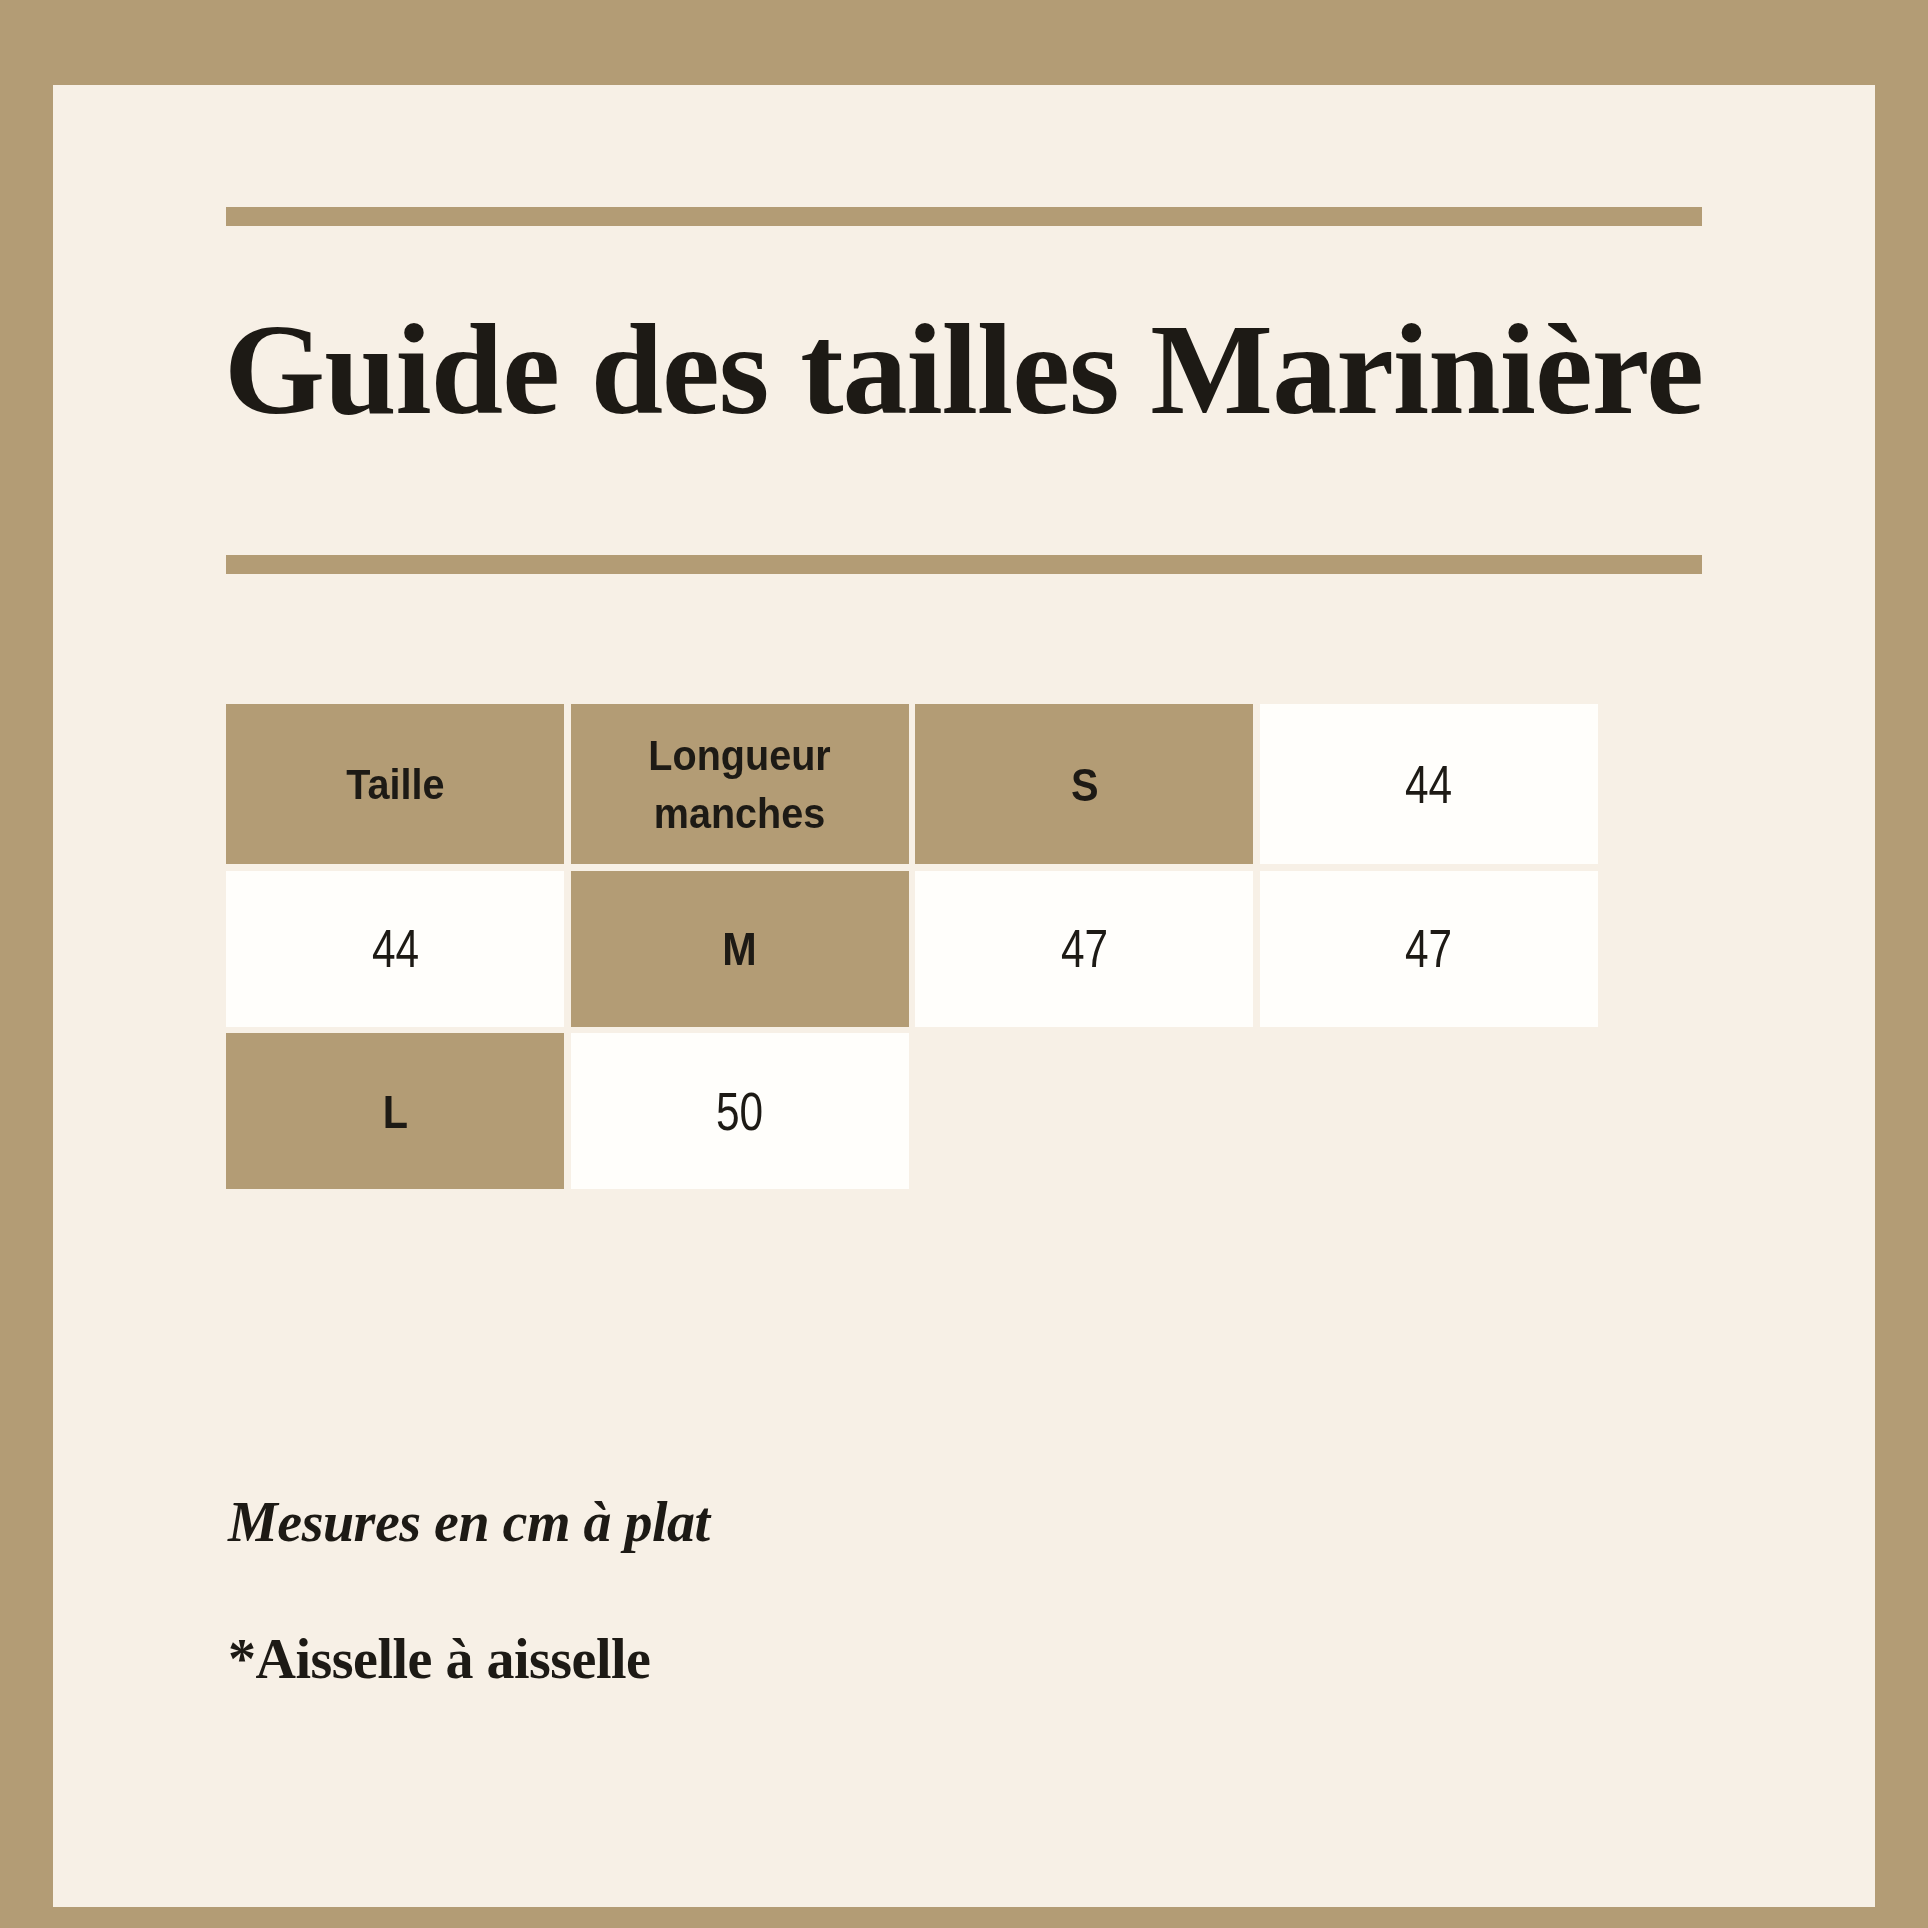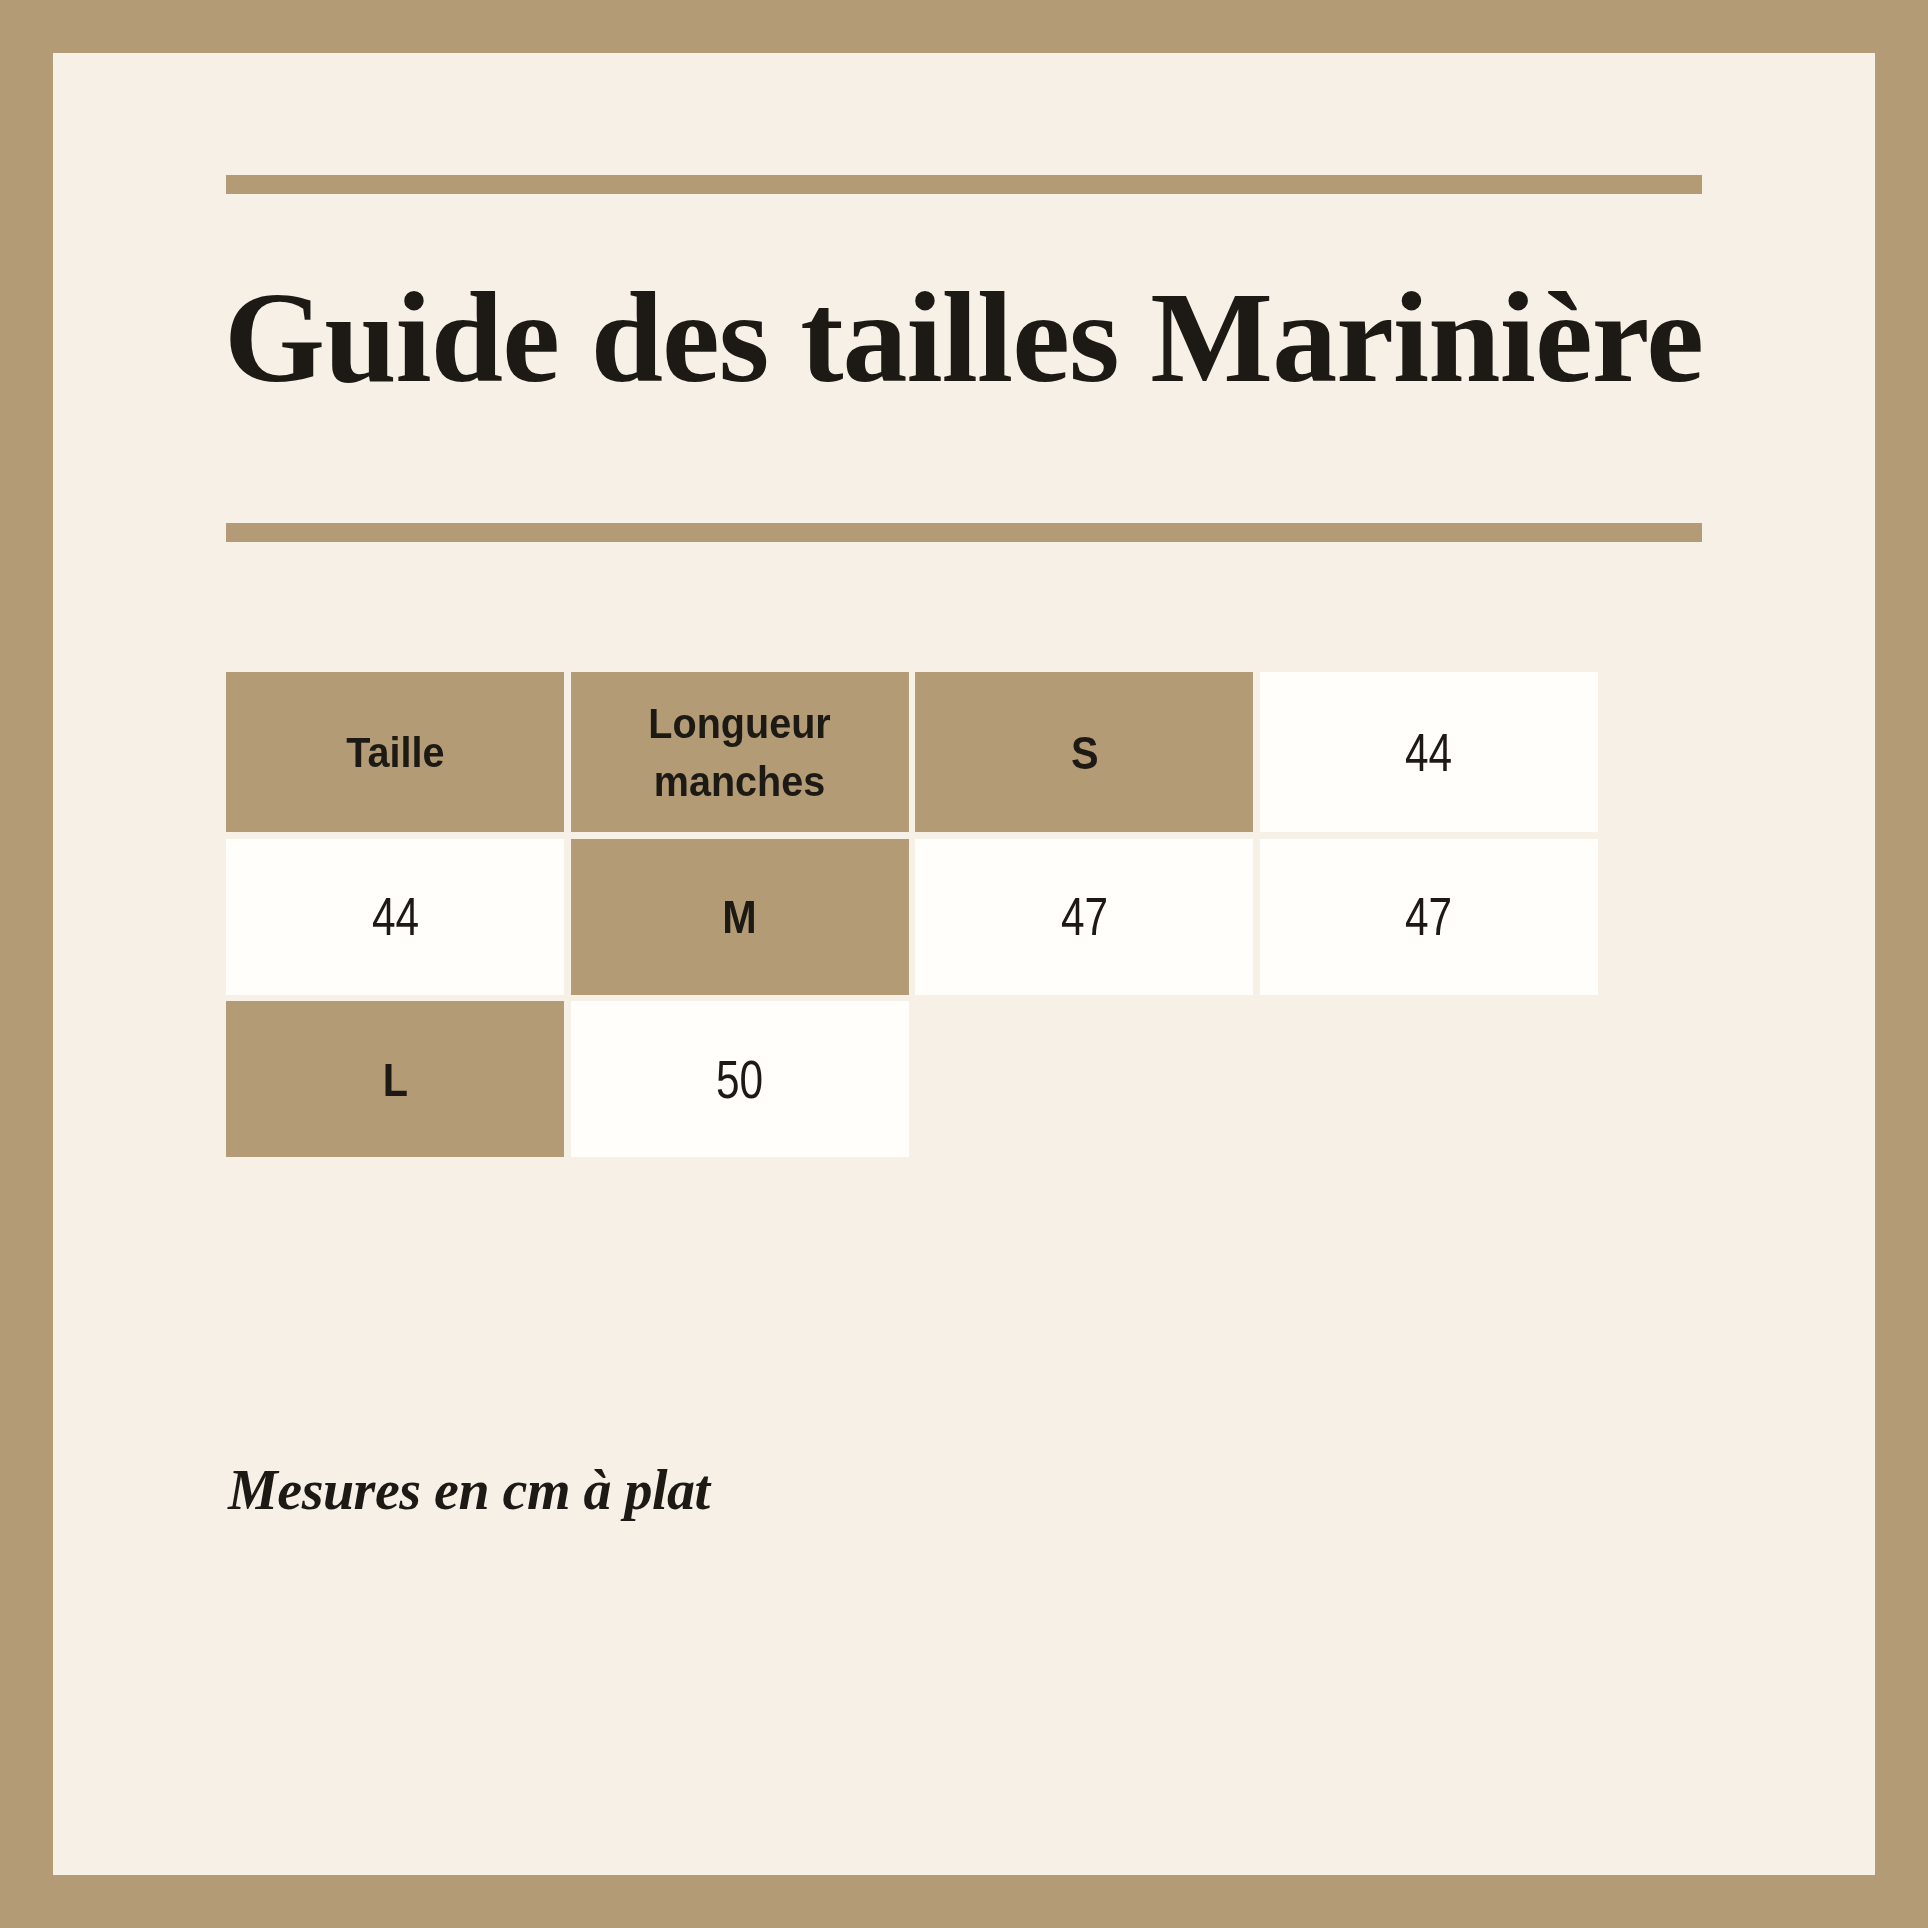--- a/index.html
+++ b/index.html
@@ -17,20 +17,21 @@
   }
   .frame{
     width:1928px;height:1928px;
     padding:53px;
     background:var(--tan);
   }
   .page{
     position:relative;
     width:100%;height:100%;
     background:var(--cream);
+    margin-top:32px;
   }
   .rule{
     position:absolute;
     left:173px;
     width:1476px;
     height:19px;
     background:var(--tan);
   }
   .rule-top{top:122px;}
   .rule-mid{top:470px;}
@@ -149,16 +150,17 @@
       <div class="cell size">
         <span class="sz">L</span>
       </div>
       <div class="cell val">
         <span class="num">50</span>
       </div>
 
     </div>
 
     <p class="note note-1">Mesures en cm à plat</p>
+    <p class="note note-2">*Aisselle à aisselle</p>
 
   </div>
 </div>
 
 
 </body></html>

